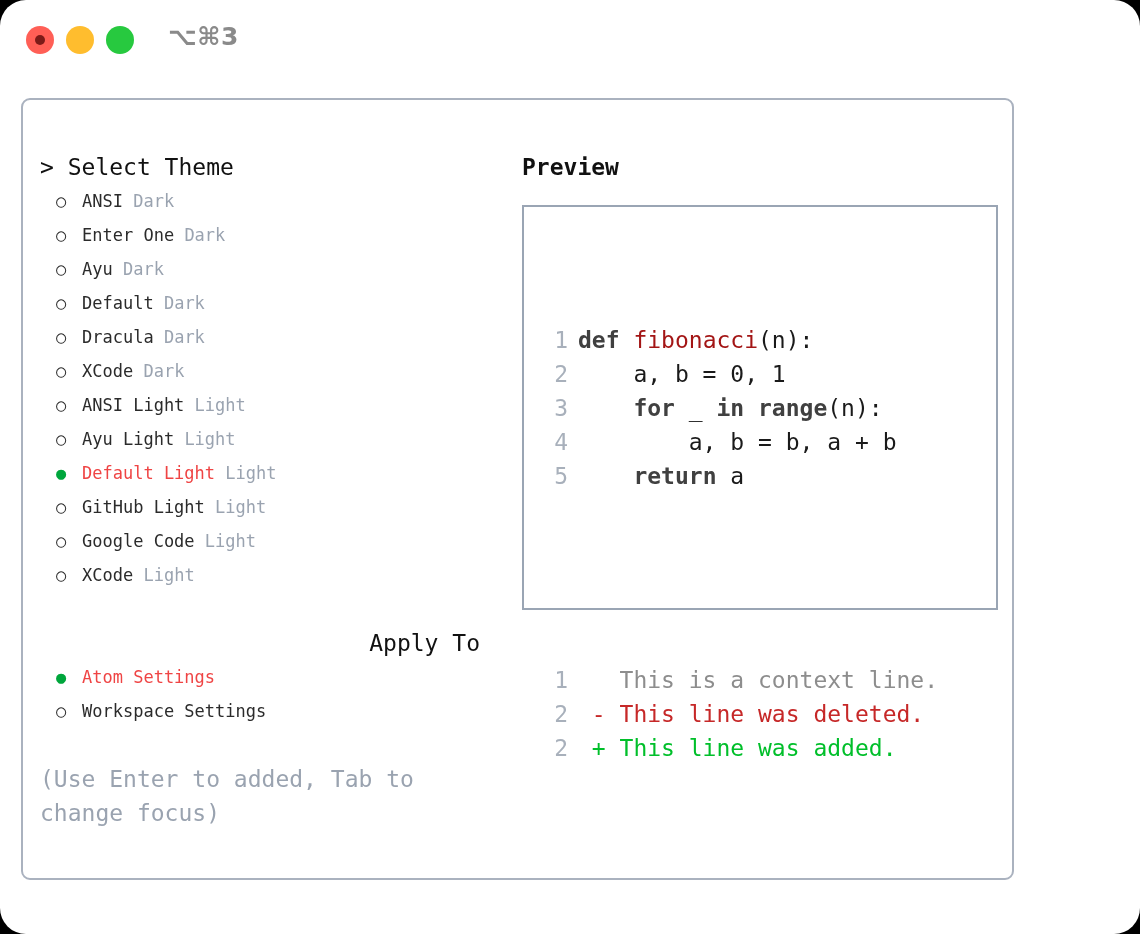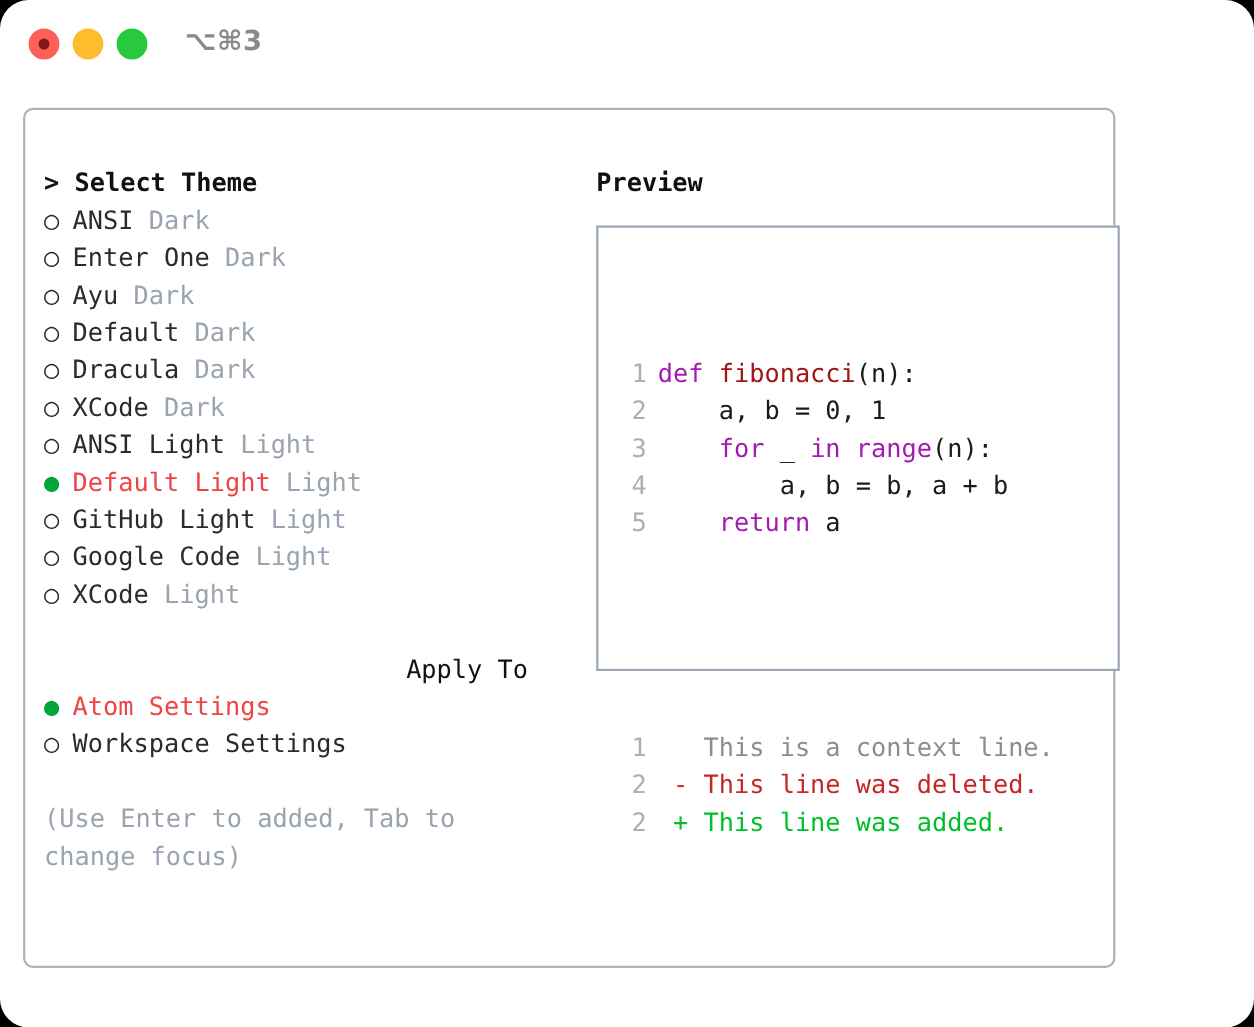--- a/index.html
+++ b/index.html
@@ -80,38 +80,39 @@
   
   .left-col {
     position: absolute;
     left: 17px;
     top: 50px;
     width: 440px;
   }
 
   .section-head {
     font-size: 23px;
-    font-weight: bold;
+    font-weight: normal;
     color: #111111;
     line-height: 34px;
     height: 34px;
     white-space: pre;
   }
   .section-head.sub {
     font-weight: normal;
     padding-left: 28px;
     text-align: right;
   }
 
   .opt-row {
     height: 34px;
     line-height: 34px;
-    font-size: 23px;
+    font-size: 17px;
     white-space: pre;
     color: #2b2b2b;
+    margin-left: 16px;
   }
   .bullet {
     display: inline-block;
     width: 26px;
     color: #2b2b2b;
   }
   .opt-row.selected .bullet,
   .opt-row.selected .opt-label { color: #ef4444; }
   .opt-row.selected .bullet { color: #00a63c; }
 
@@ -124,21 +125,21 @@
     font-size: 23px;
     line-height: 34px;
     color: #9aa3b0;
     white-space: pre;
     width: 420px;
   }
 
   
   .right-col {
     position: absolute;
-    left: 479px;
+    left: 459px;
     top: 50px;
     width: 490px;
     padding-left: 40px;
   }
 
   .preview-head {
     font-size: 23px;
     font-weight: bold;
     color: #111111;
     line-height: 34px;
@@ -164,21 +165,21 @@
     white-space: pre;
   }
   .code-line { height: 34px; white-space: pre; }
   .ln {
     display: inline-block;
     width: 28px;
     text-align: right;
     color: #a8b0bb;
   }
   .gap { display: inline-block; width: 10px; }
-  .kw  { color: #a21caf; }
+  .kw  { color: #404040; font-weight: bold; }
   .fn  { color: #a31515; }
   .pl  { color: #1a1a1a; }
   .ctx { color: #8d8d8d; }
   .del { color: #c62828; }
   .add { color: #00bf2a; }
   .blank-line { height: 34px; }
 </style>
 </head>
 <body>
 
@@ -200,20 +201,21 @@
       <div class="section-head">&gt; Select Theme</div>
 
       <div id="theme-list">
           <div class="opt-row"><span class="bullet">○</span><span class="opt-label">ANSI</span> <span class="opt-tag">Dark</span></div>
           <div class="opt-row"><span class="bullet">○</span><span class="opt-label">Enter One</span> <span class="opt-tag">Dark</span></div>
           <div class="opt-row"><span class="bullet">○</span><span class="opt-label">Ayu</span> <span class="opt-tag">Dark</span></div>
           <div class="opt-row"><span class="bullet">○</span><span class="opt-label">Default</span> <span class="opt-tag">Dark</span></div>
           <div class="opt-row"><span class="bullet">○</span><span class="opt-label">Dracula</span> <span class="opt-tag">Dark</span></div>
           <div class="opt-row"><span class="bullet">○</span><span class="opt-label">XCode</span> <span class="opt-tag">Dark</span></div>
           <div class="opt-row"><span class="bullet">○</span><span class="opt-label">ANSI Light</span> <span class="opt-tag">Light</span></div>
+          <div class="opt-row"><span class="bullet">○</span><span class="opt-label">Ayu Light</span> <span class="opt-tag">Light</span></div>
           <div class="opt-row selected"><span class="bullet">●</span><span class="opt-label">Default Light</span> <span class="opt-tag">Light</span></div>
           <div class="opt-row"><span class="bullet">○</span><span class="opt-label">GitHub Light</span> <span class="opt-tag">Light</span></div>
           <div class="opt-row"><span class="bullet">○</span><span class="opt-label">Google Code</span> <span class="opt-tag">Light</span></div>
           <div class="opt-row"><span class="bullet">○</span><span class="opt-label">XCode</span> <span class="opt-tag">Light</span></div>
         </div>
 
       <div class="spacer-sm"></div>
 
       <div class="section-head sub">Apply To</div>
 

